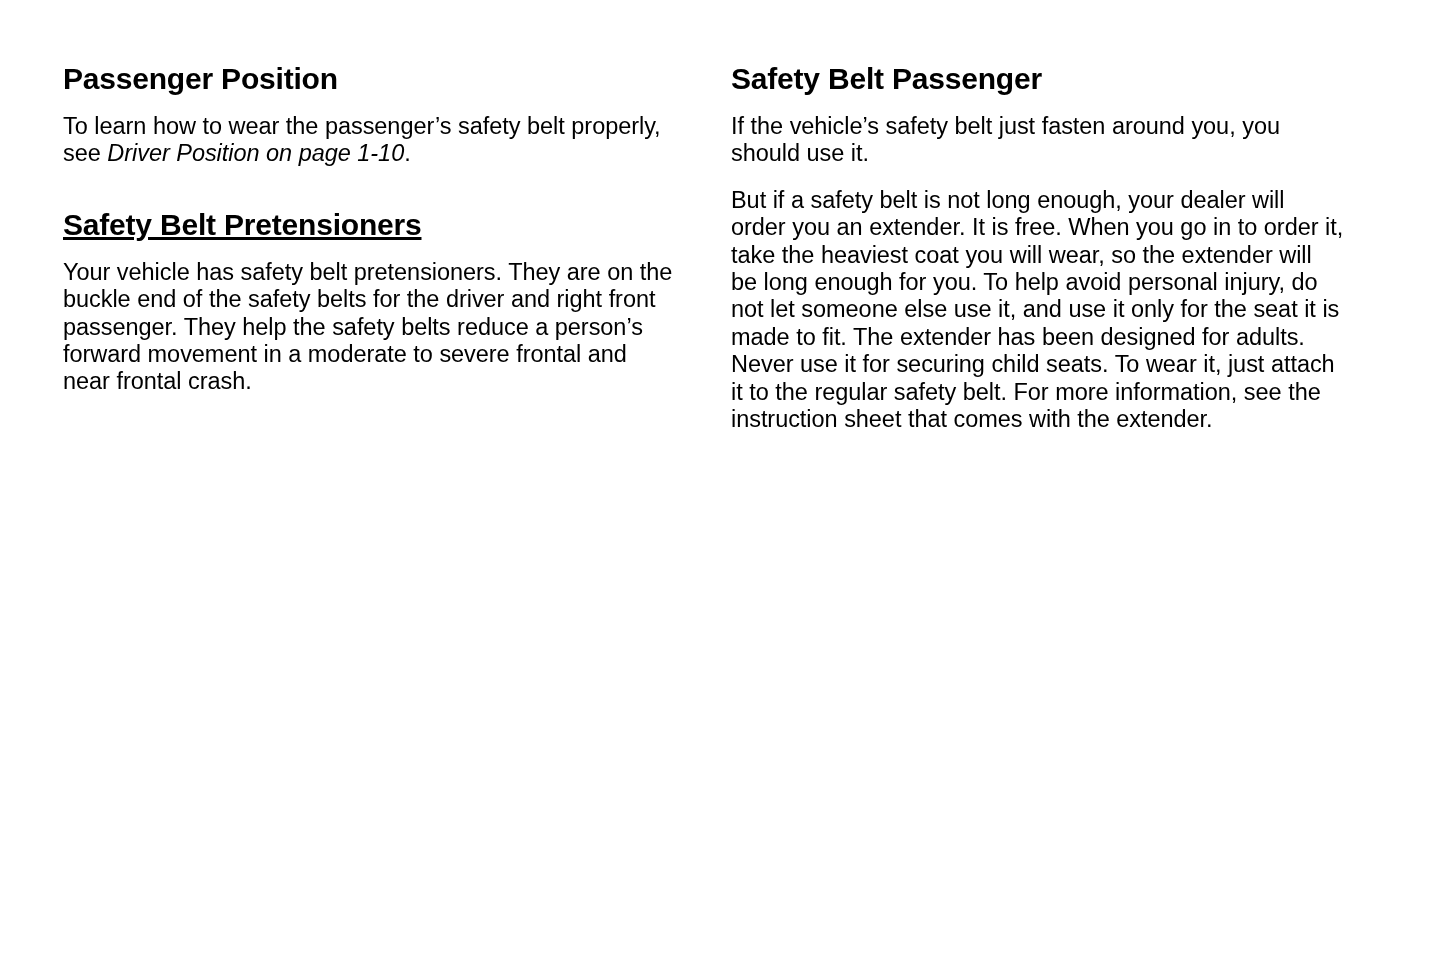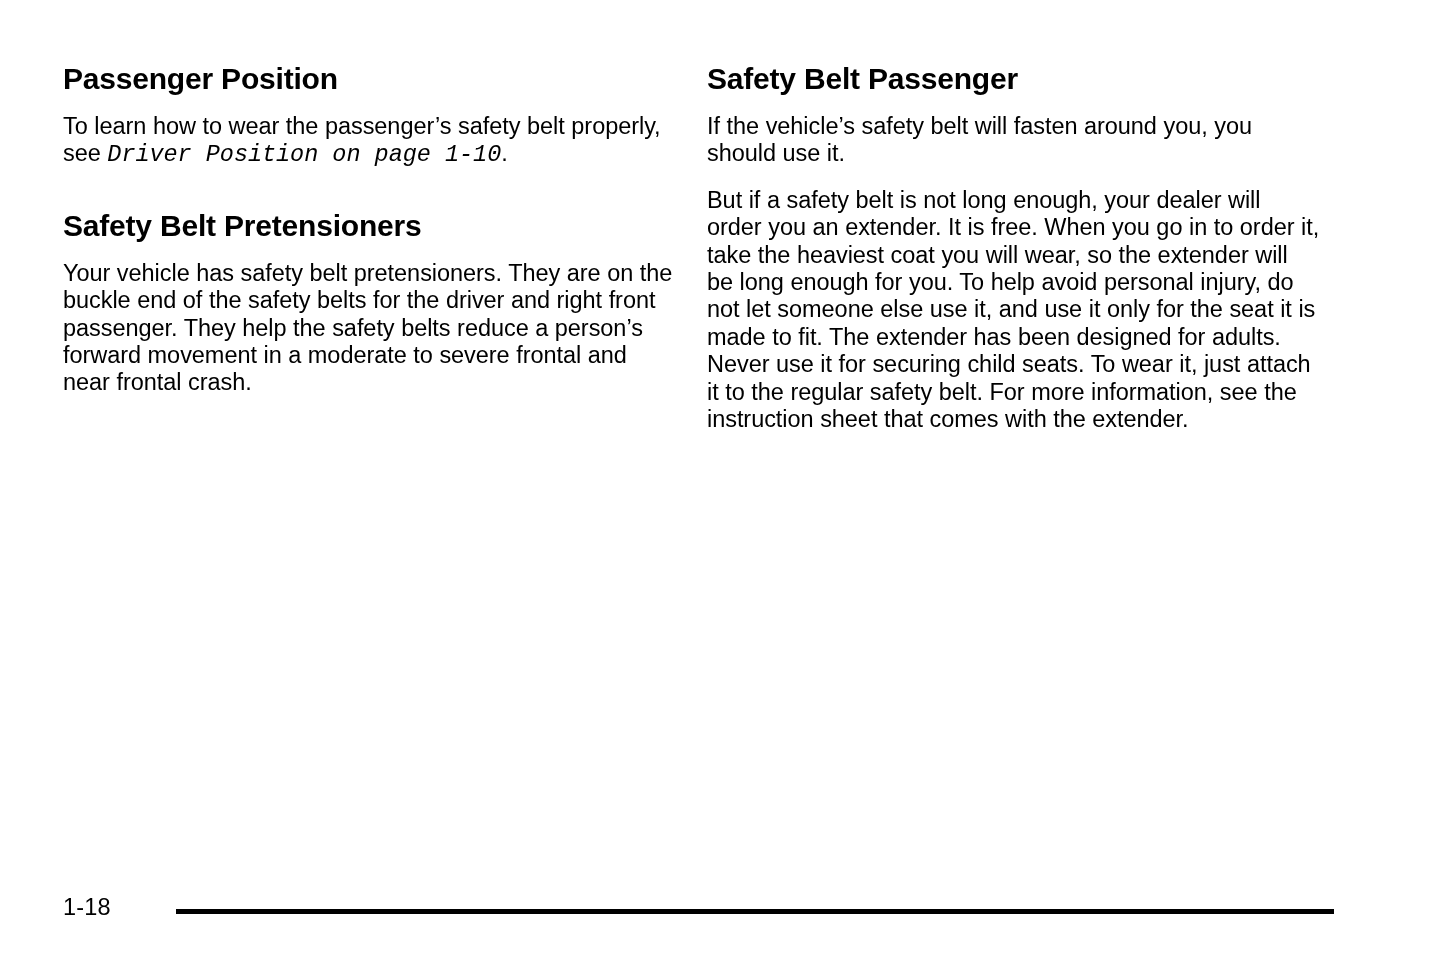--- a/index.html
+++ b/index.html
@@ -26,57 +26,57 @@
 
   
   .columns {
     position: absolute;
     left: 63px;
     top: 62px;
     width: 1272px;
     display: flex;
     flex-direction: row;
     align-items: flex-start;
-    gap: 32px;
+    gap: 56px;
   }
   .column {
     width: 612px;
     flex: 0 0 612px;
   }
   .column.right {
     width: 613px;
     flex: 0 0 613px;
   }
 
   h1.section-heading {
     font-size: 30px;
     font-weight: bold;
     line-height: 34px;
     letter-spacing: -0.2px;
     margin: 0 0 17px 0;
     padding: 0;
   }
   h1.section-heading.spaced {
     margin-top: 40px;
+    text-decoration: underline;
   }
 
   p.body-text {
     font-size: 23.5px;
     line-height: 27.4px;
     margin: 0 0 19px 0;
     padding: 0;
     letter-spacing: -0.05px;
     word-spacing: 0.1px;
   }
   p.body-text:last-child {
     margin-bottom: 0;
   }
   em.ref {
     font-style: italic;
-    font-family: Liberation Mono, monospace;
   }
 
   
   .footer {
     position: absolute;
     left: 0;
     top: 893px;
     width: 1445px;
     height: 46px;
   }
@@ -119,29 +119,25 @@
       </p>
 
 
     </div>
 
     <div class="column right">
 
       <h1 class="section-heading">Safety Belt Passenger</h1>
 
       <p class="body-text">
-        <span>If the vehicle’s safety belt will fasten around you, you should use it.</span>
+        <span>If the vehicle’s safety belt just fasten around you, you should use it.</span>
       </p>
 
       <p class="body-text">
         <span>But if a safety belt is not long enough, your dealer will order you an extender. It is free. When you go in to order it, take the heaviest coat you will wear, so the extender will be long enough for you. To help avoid personal injury, do not let someone else use it, and use it only for the seat it is made to fit. The extender has been designed for adults. Never use it for securing child seats. To wear it, just attach it to the regular safety belt. For more information, see the instruction sheet that comes with the extender.</span>
       </p>
 
     </div>
 
   </div>
 
-  <div class="footer">
-    <div class="page-number">1-18</div>
-    <div class="footer-rule"></div>
-  </div>
 
 </div>
 
 </body></html>

